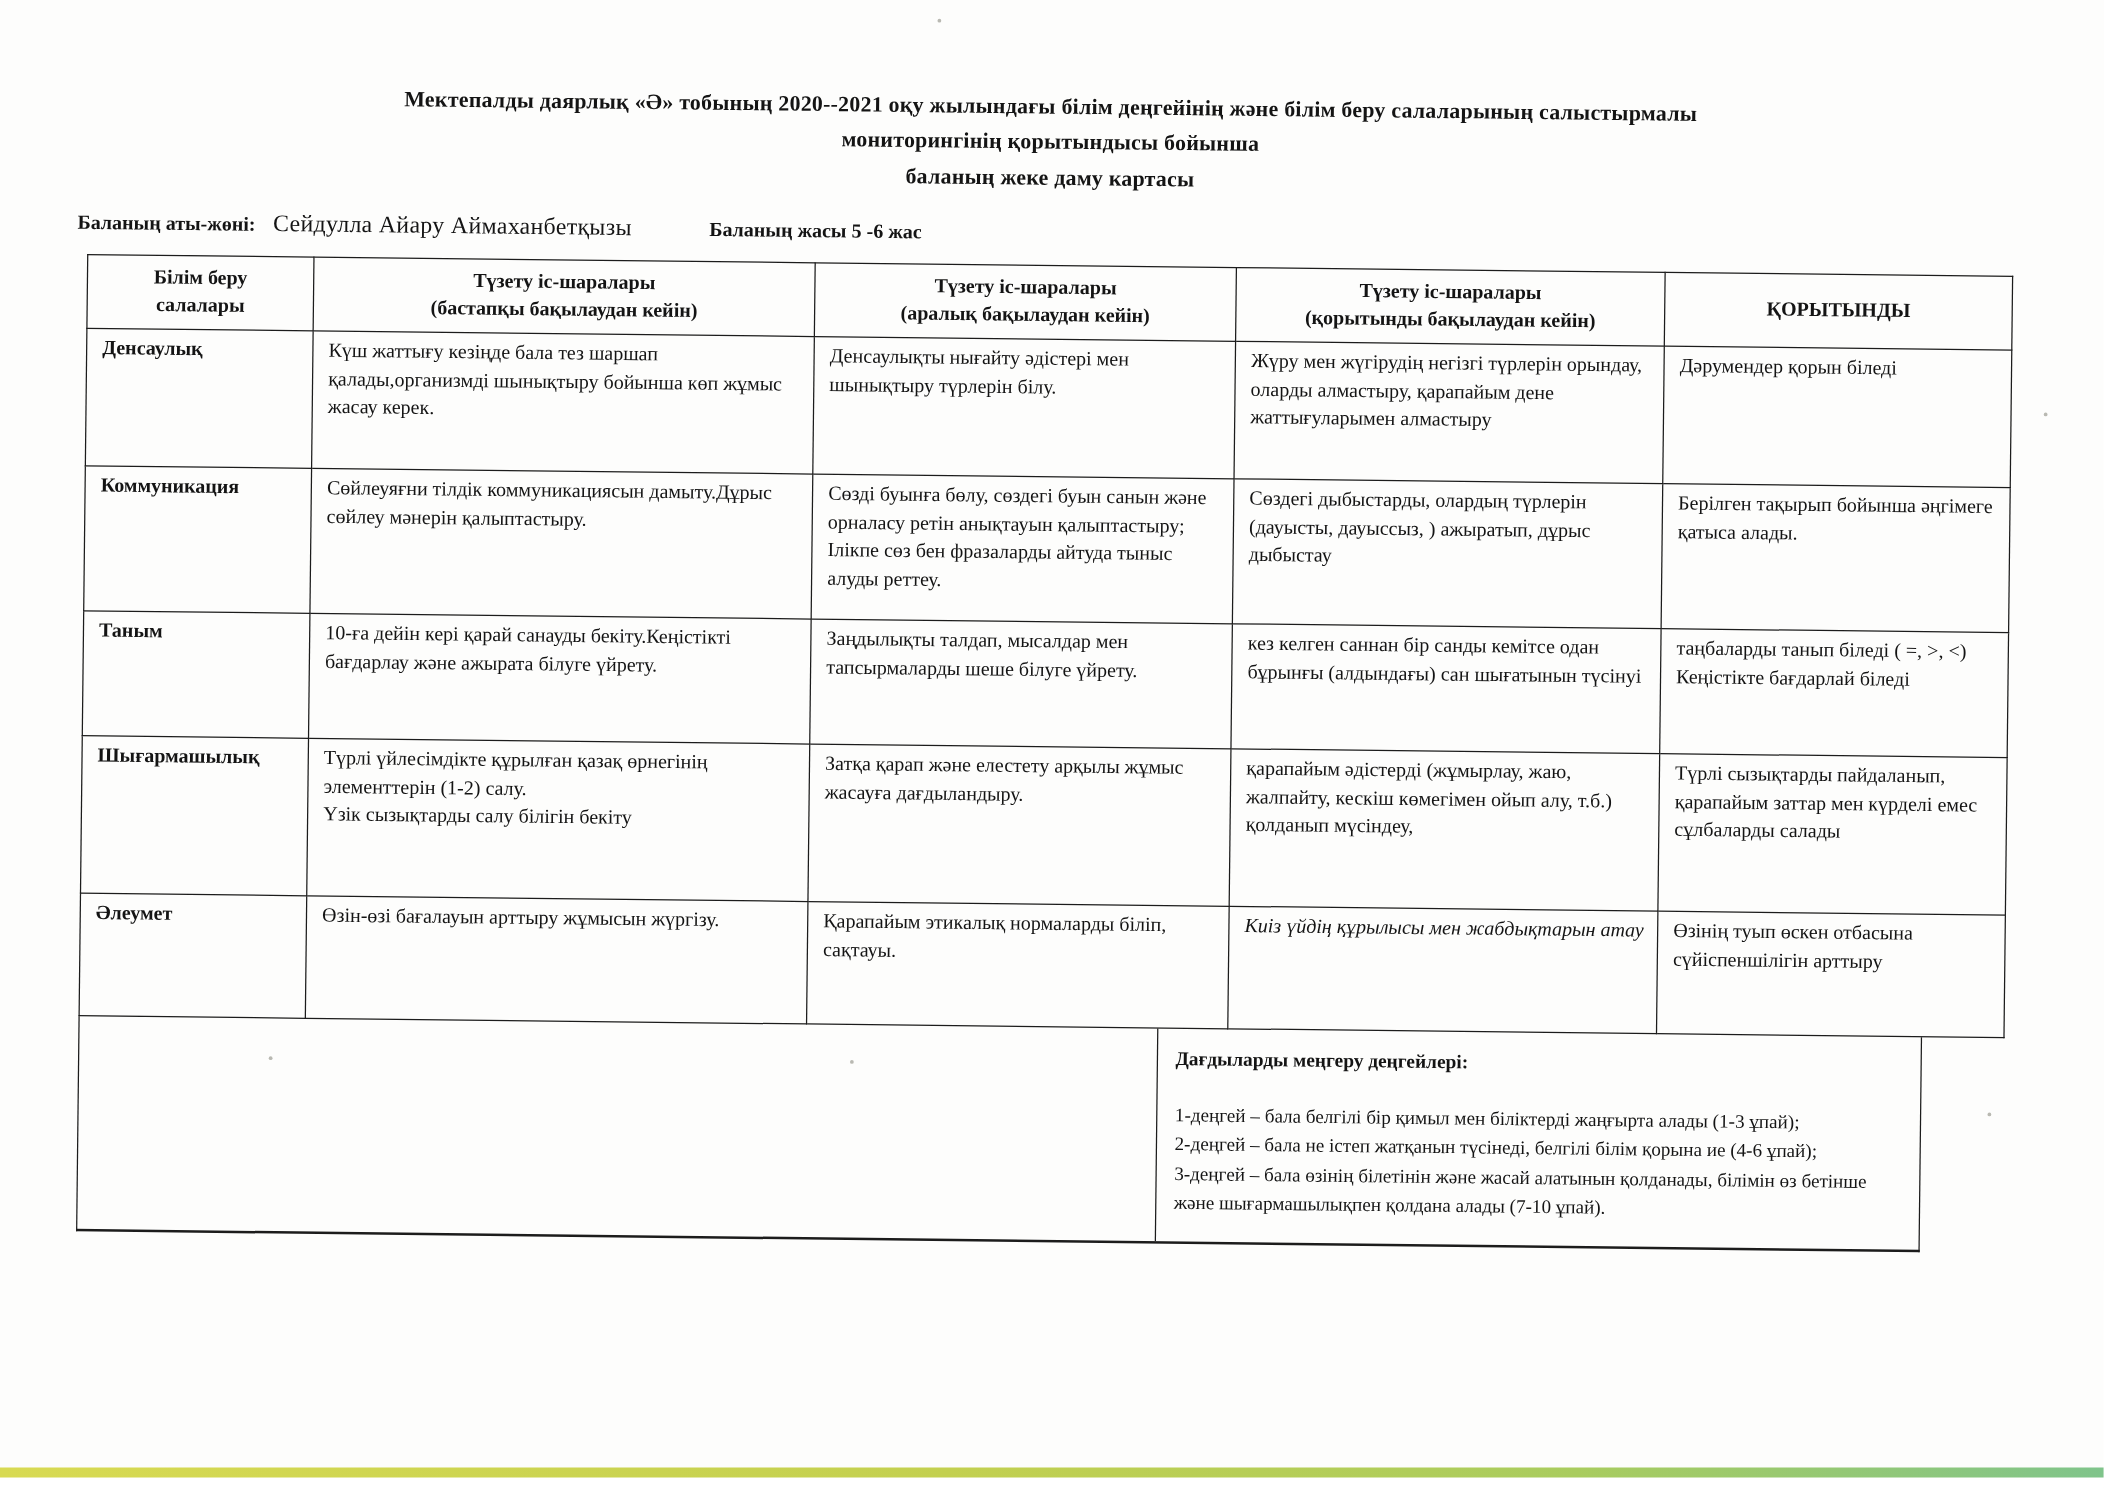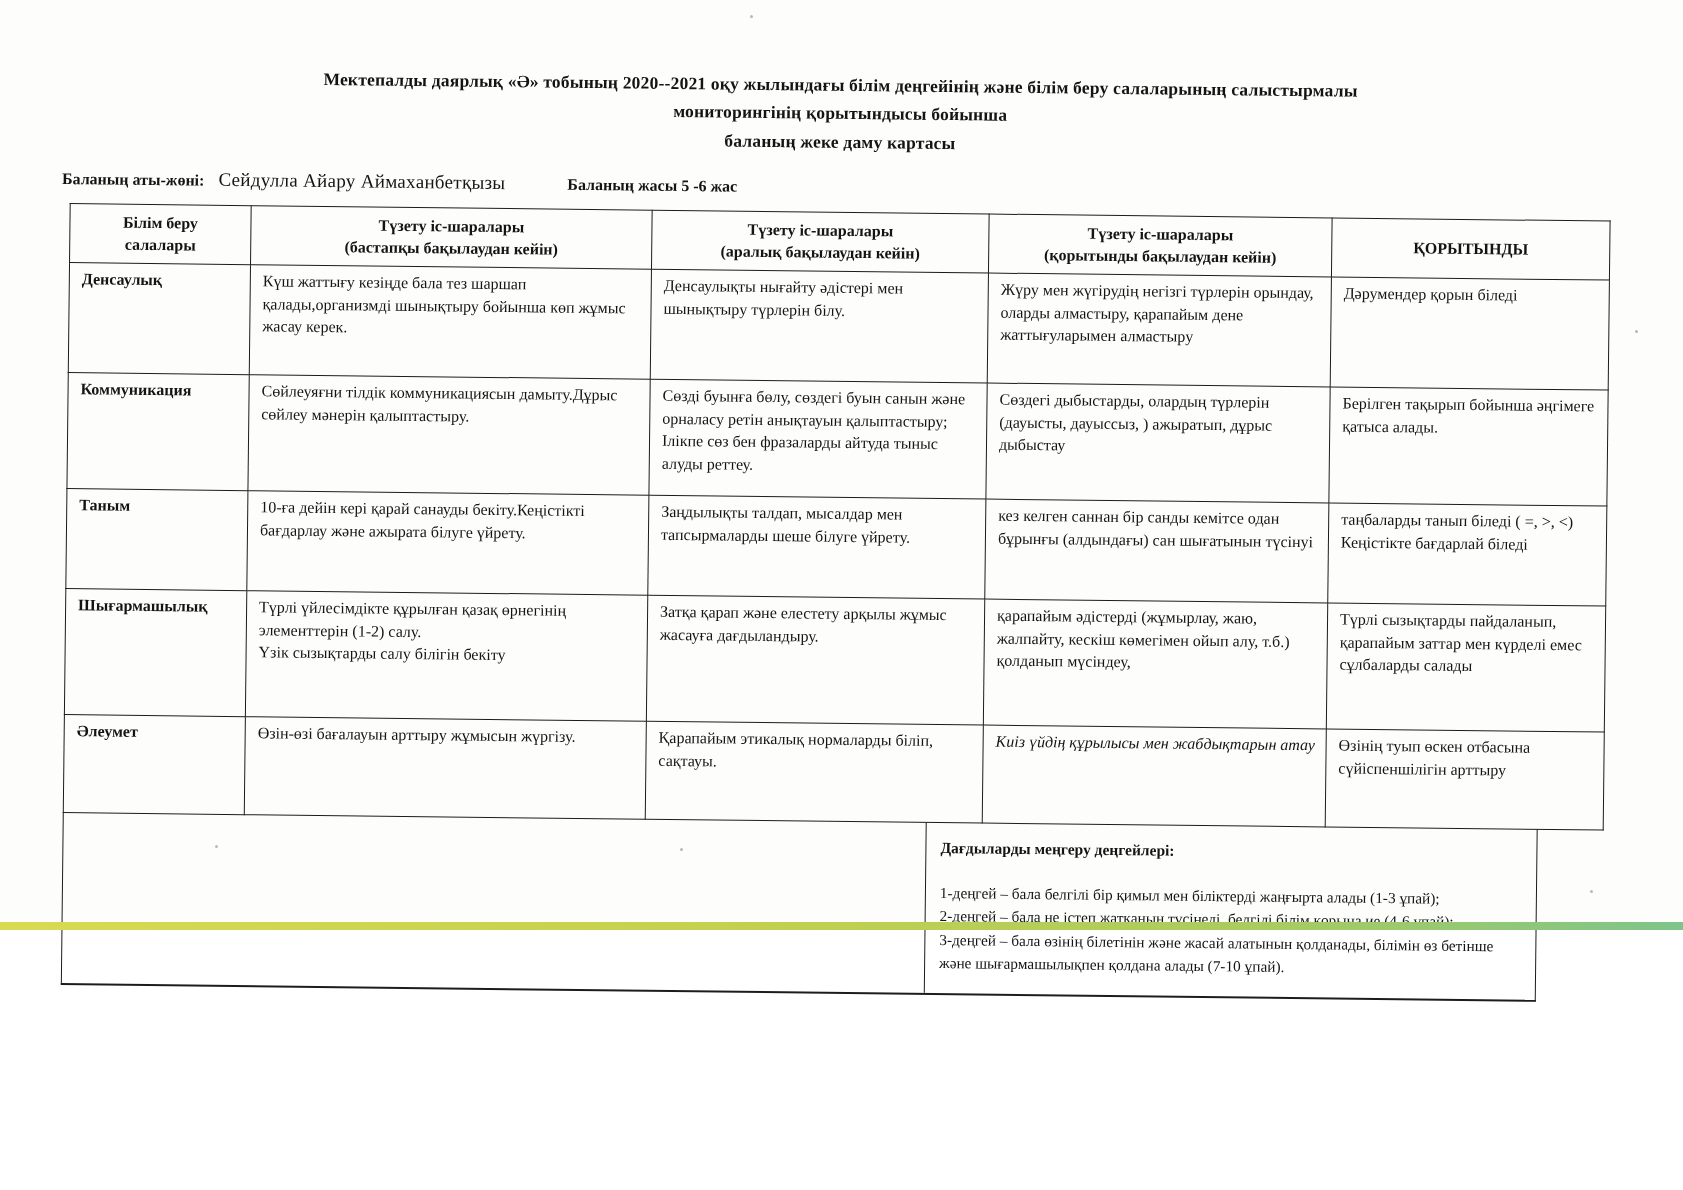--- a/index.html
+++ b/index.html
@@ -8,21 +8,21 @@
     width: 1683px;
     height: 1190px;
     background: #ffffff;
     overflow: hidden;
     font-family: "Liberation Serif", "DejaVu Serif", serif;
     color: #141414;
   }
   .sheet {
     position: relative;
     width: 1683px;
-    height: 930px;
+    height: 1182px;
     background: #fdfdfc;
   }
   .sheet-inner {
     position: absolute;
     top: 0; left: 0;
     width: 1683px;
     transform: rotate(0.65deg);
     transform-origin: 60px 0;
   }
   .title-block {

